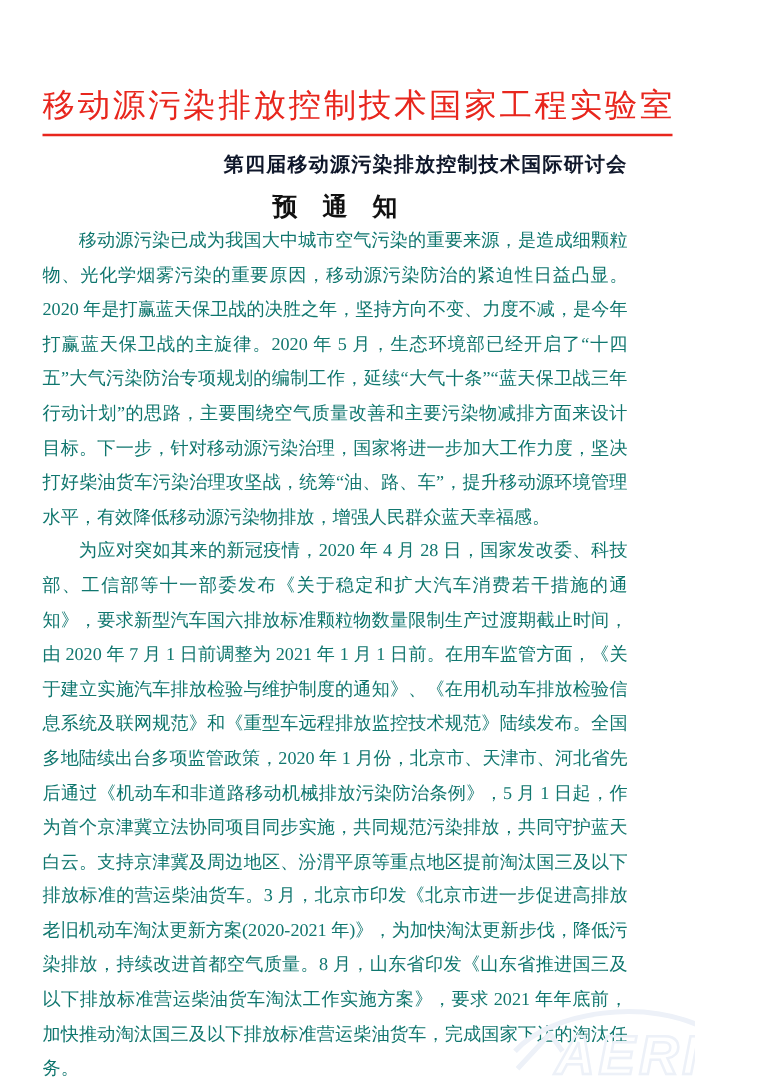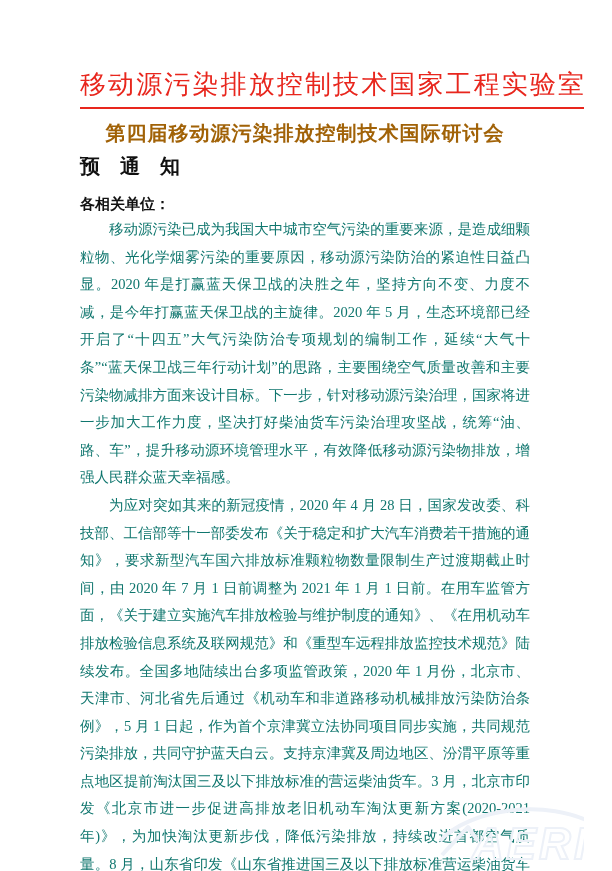--- a/index.html
+++ b/index.html
@@ -7,24 +7,23 @@
     padding: 0;
     background: #ffffff;
   }
   .page {
     position: relative;
     width: 556px;
     height: 871px;
     background: #ffffff;
     overflow: hidden;
     box-sizing: border-box;
-    padding: 66px 54px 0 52px;
+    padding: 66px 54px 0 34px;
     font-family: "Liberation Serif", "DejaVu Serif", serif;
     color: #1a1a1a;
-    margin-left: 28px;
   }
   
   .org-line {
     font-size: 26px;
     line-height: 38px;
     font-weight: normal;
     color: var(--accent, #e8261d);
     text-align: justify;
     text-align-last: justify;
     width: 504px;
@@ -33,33 +32,33 @@
   }
   .red-rule {
     width: 504px;
     height: 2px;
     background: var(--accent, #e8261d);
     margin: 3px auto 0 auto;
     border: none;
   }
   .doc-title {
     margin-top: 10px;
-    font-size: 20px;
+    font-size: 16px;
     line-height: 28px;
     font-weight: bold;
-    text-align: center;
+    text-align: right;
     letter-spacing: 1px;
-    color: #a16207;
+    color: #0f172a;
   }
   .doc-subtitle {
     margin-top: 5px;
     font-size: 20px;
     line-height: 28px;
     font-weight: bold;
-    text-align: left;
+    text-align: center;
     color: #111111;
   }
   .salutation {
     margin-top: 12px;
     font-size: 15px;
     line-height: 24px;
     font-weight: bold;
     color: #111111;
   }
   .body-para {
@@ -87,21 +86,20 @@
 
   <div class="letterhead">
     <div class="org-line">移动源污染排放控制技术国家工程实验室</div>
     <div class="red-rule"></div>
   </div>
 
   <div class="doc-title">第四届移动源污染排放控制技术国际研讨会</div>
 
   <div class="doc-subtitle">预　通　知</div>
 
-  <div class="salutation">各相关单位：</div>
 
   <p class="body-para">移动源污染已成为我国大中城市空气污染的重要来源，是造成细颗粒物、光化学烟雾污染的重要原因，移动源污染防治的紧迫性日益凸显。2020 年是打赢蓝天保卫战的决胜之年，坚持方向不变、力度不减，是今年打赢蓝天保卫战的主旋律。2020 年 5 月，生态环境部已经开启了“十四五”大气污染防治专项规划的编制工作，延续“大气十条”“蓝天保卫战三年行动计划”的思路，主要围绕空气质量改善和主要污染物减排方面来设计目标。下一步，针对移动源污染治理，国家将进一步加大工作力度，坚决打好柴油货车污染治理攻坚战，统筹“油、路、车”，提升移动源环境管理水平，有效降低移动源污染物排放，增强人民群众蓝天幸福感。</p>
 
   <p class="body-para">为应对突如其来的新冠疫情，2020 年 4 月 28 日，国家发改委、科技部、工信部等十一部委发布《关于稳定和扩大汽车消费若干措施的通知》，要求新型汽车国六排放标准颗粒物数量限制生产过渡期截止时间，由 2020 年 7 月 1 日前调整为 2021 年 1 月 1 日前。在用车监管方面，《关于建立实施汽车排放检验与维护制度的通知》、《在用机动车排放检验信息系统及联网规范》和《重型车远程排放监控技术规范》陆续发布。全国多地陆续出台多项监管政策，2020 年 1 月份，北京市、天津市、河北省先后通过《机动车和非道路移动机械排放污染防治条例》，5 月 1 日起，作为首个京津冀立法协同项目同步实施，共同规范污染排放，共同守护蓝天白云。支持京津冀及周边地区、汾渭平原等重点地区提前淘汰国三及以下排放标准的营运柴油货车。3 月，北京市印发《北京市进一步促进高排放老旧机动车淘汰更新方案(2020-2021 年)》，为加快淘汰更新步伐，降低污染排放，持续改进首都空气质量。8 月，山东省印发《山东省推进国三及以下排放标准营运柴油货车淘汰工作实施方案》，要求 2021 年年底前，加快推动淘汰国三及以下排放标准营运柴油货车，完成国家下达的淘汰任务。</p>
 
   <div class="watermark">
     <svg width="160" height="62" viewBox="0 0 160 62" xmlns="http://www.w3.org/2000/svg">
       <path d="M 2 38 C 30 6, 110 -6, 158 22" fill="none" stroke="#edf1f8" stroke-width="4"></path>
       <path d="M 4 52 L 30 24 L 40 38" fill="none" stroke="#edf1f8" stroke-width="4" stroke-linejoin="round"></path>
       <text x="34" y="56" font-family="Liberation Sans, sans-serif" font-size="44" font-weight="bold" font-style="italic" letter-spacing="3" fill="none" stroke="#edf1f8" stroke-width="2">AERI</text>

